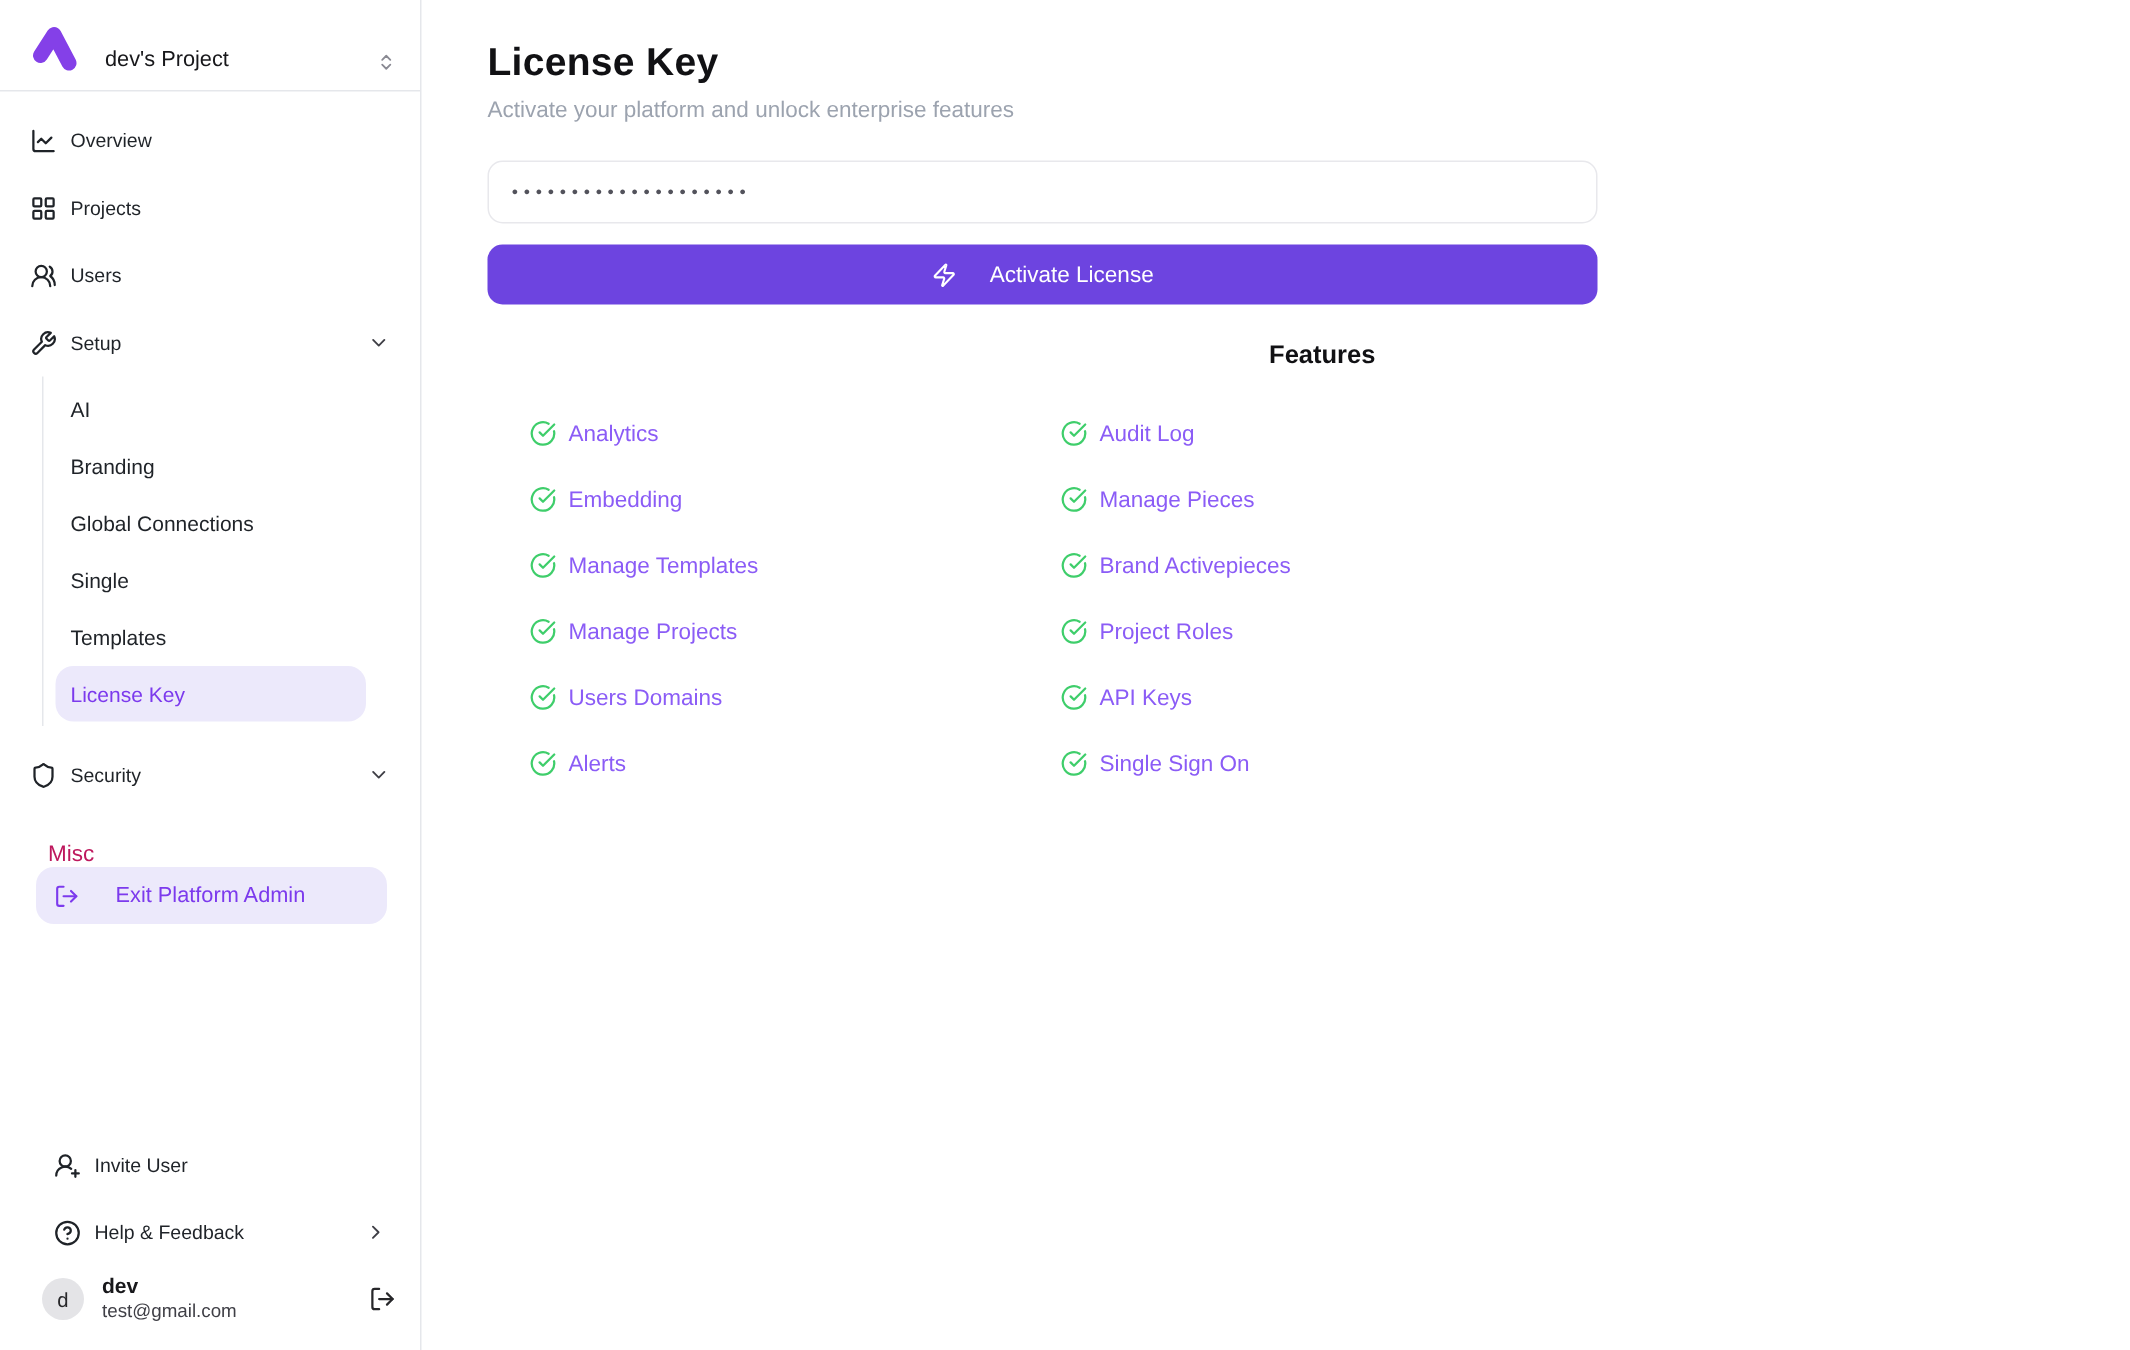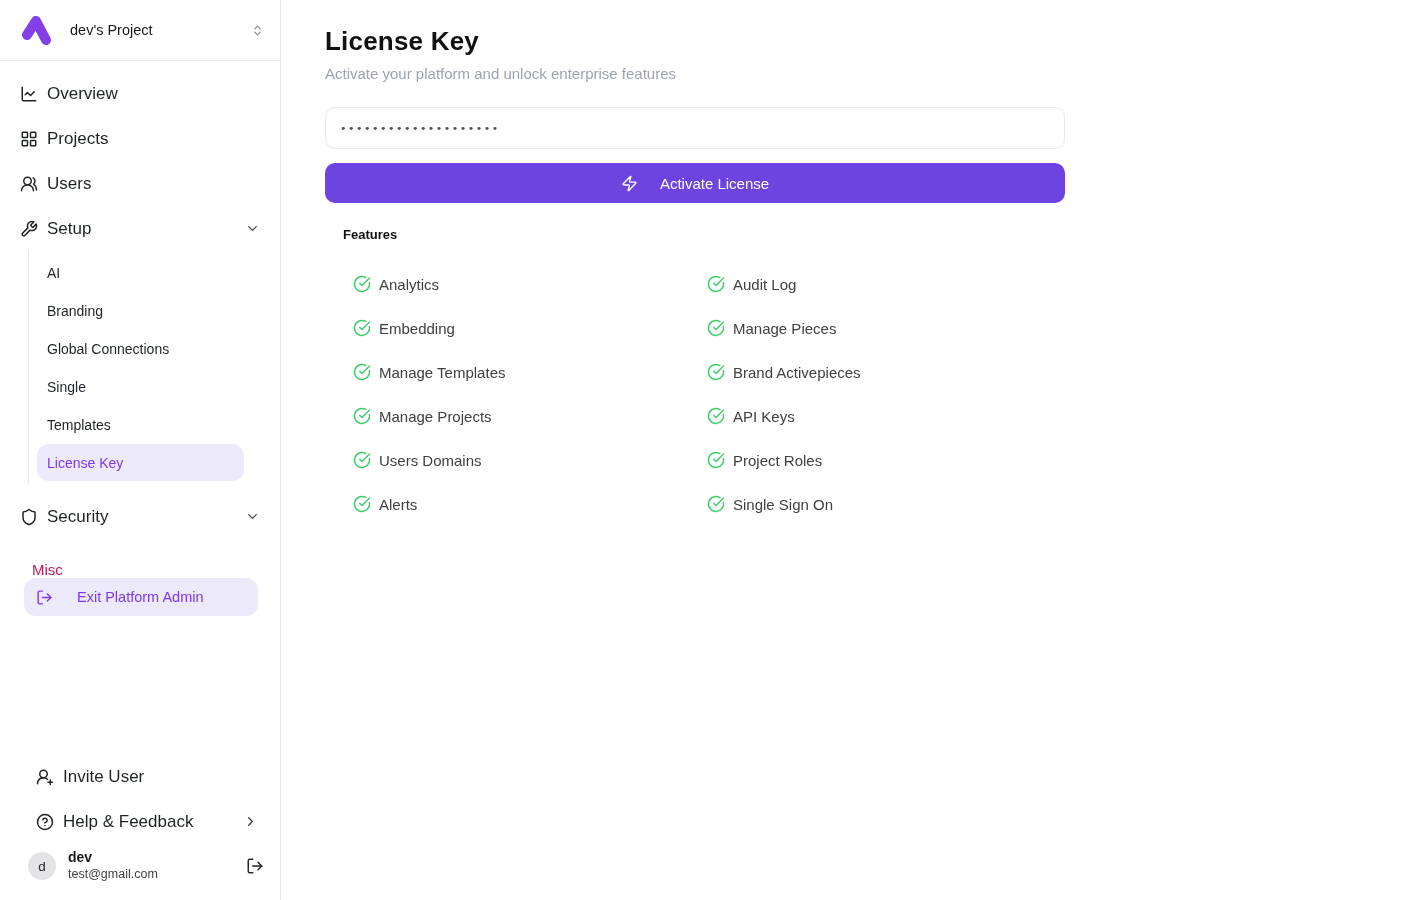--- a/index.html
+++ b/index.html
@@ -21,30 +21,30 @@
   }
   .app{display:flex;width:1420px;height:900px;}
 
   
   .sidebar{
     width:281px;min-width:281px;height:900px;border-right:1px solid var(--border);
     display:flex;flex-direction:column;background:#fff;
   }
   .sb-header{
     height:61px;border-bottom:1px solid var(--border);
-    display:flex;align-items:center;padding:0 16px 0 18px;cursor:pointer;
+    display:flex;align-items:flex-end;padding:0 16px 12px 18px;cursor:pointer;
   }
   .sb-header .logo{flex:0 0 auto;display:flex;align-items:center;}
   .sb-header .proj-name{margin-left:16px;font-size:14.5px;color:#18181b;}
   .sb-header .updown{margin-left:auto;color:#8a8a93;display:flex;align-items:center;}
 
   .sb-nav{padding:10px 12px 0 12px;flex:0 0 auto;}
   .nav-item{
     height:45px;display:flex;align-items:center;gap:9px;padding:0 8px;
-    border-radius:12px;font-size:17px;color:#1f2328;cursor:pointer;
+    border-radius:12px;font-size:13px;color:#1f2328;cursor:pointer;
   }
   .nav-item .chev{margin-left:auto;color:#3f3f46;display:flex;align-items:center;}
   .nav-item svg.lead{flex:0 0 auto;}
 
   .submenu{
     margin-left:16px;border-left:1px solid var(--border);
     padding:2px 24px 2px 8px;
   }
   .subitem{
     height:37px;margin:1px 0;display:flex;align-items:center;padding:0 10px;
@@ -86,24 +86,24 @@
     font-family:"DejaVu Sans", sans-serif;
     font-size:11px;letter-spacing:1.5px;color:#52525b;outline:none;background:#fff;
   }
   .activate-btn{
     margin-top:14px;width:740px;height:40px;border:none;border-radius:10px;
     background:var(--primary);color:#fff;font-family:"Liberation Sans",sans-serif;
     font-size:15px;font-weight:500;display:flex;align-items:center;justify-content:center;
     gap:22px;cursor:pointer;
   }
 
-  .features-title{margin:24px 0 0 18px;font-size:13px;font-weight:700;color:#111114;}
+  .features-title{margin:24px 0 0 18px;font-size:17px;font-weight:700;color:#111114;text-align:center;}
   .features-grid{margin:20px 0 0 28px;display:flex;}
   .features-col{width:354px;display:flex;flex-direction:column;}
-  .feature-item{height:44px;display:flex;align-items:center;gap:8px;font-size:15px;color:#404040;}
+  .feature-item{height:44px;display:flex;align-items:center;gap:8px;font-size:15px;color:#8b5cf6;}
   .feature-item svg{flex:0 0 auto;}
 </style>
 </head>
 <body>
 
 <div class="app">
 
   <aside class="sidebar">
 
     <div class="sb-header">
@@ -323,28 +323,28 @@
               <path d="M21.801 10A10 10 0 1 1 17 3.335"></path>
               <path d="m9 11 3 3L22 4"></path>
             </svg>
             <span>Brand Activepieces</span>
           </div>
           <div class="feature-item">
             <svg width="18" height="18" viewBox="0 0 24 24" fill="none" stroke="var(--success)" stroke-width="2" stroke-linecap="round" stroke-linejoin="round">
               <path d="M21.801 10A10 10 0 1 1 17 3.335"></path>
               <path d="m9 11 3 3L22 4"></path>
             </svg>
+            <span>Project Roles</span>
+          </div>
+          <div class="feature-item">
+            <svg width="18" height="18" viewBox="0 0 24 24" fill="none" stroke="var(--success)" stroke-width="2" stroke-linecap="round" stroke-linejoin="round">
+              <path d="M21.801 10A10 10 0 1 1 17 3.335"></path>
+              <path d="m9 11 3 3L22 4"></path>
+            </svg>
             <span>API Keys</span>
-          </div>
-          <div class="feature-item">
-            <svg width="18" height="18" viewBox="0 0 24 24" fill="none" stroke="var(--success)" stroke-width="2" stroke-linecap="round" stroke-linejoin="round">
-              <path d="M21.801 10A10 10 0 1 1 17 3.335"></path>
-              <path d="m9 11 3 3L22 4"></path>
-            </svg>
-            <span>Project Roles</span>
           </div>
           <div class="feature-item">
             <svg width="18" height="18" viewBox="0 0 24 24" fill="none" stroke="var(--success)" stroke-width="2" stroke-linecap="round" stroke-linejoin="round">
               <path d="M21.801 10A10 10 0 1 1 17 3.335"></path>
               <path d="m9 11 3 3L22 4"></path>
             </svg>
             <span>Single Sign On</span>
           </div>
         </div>
     </div>

